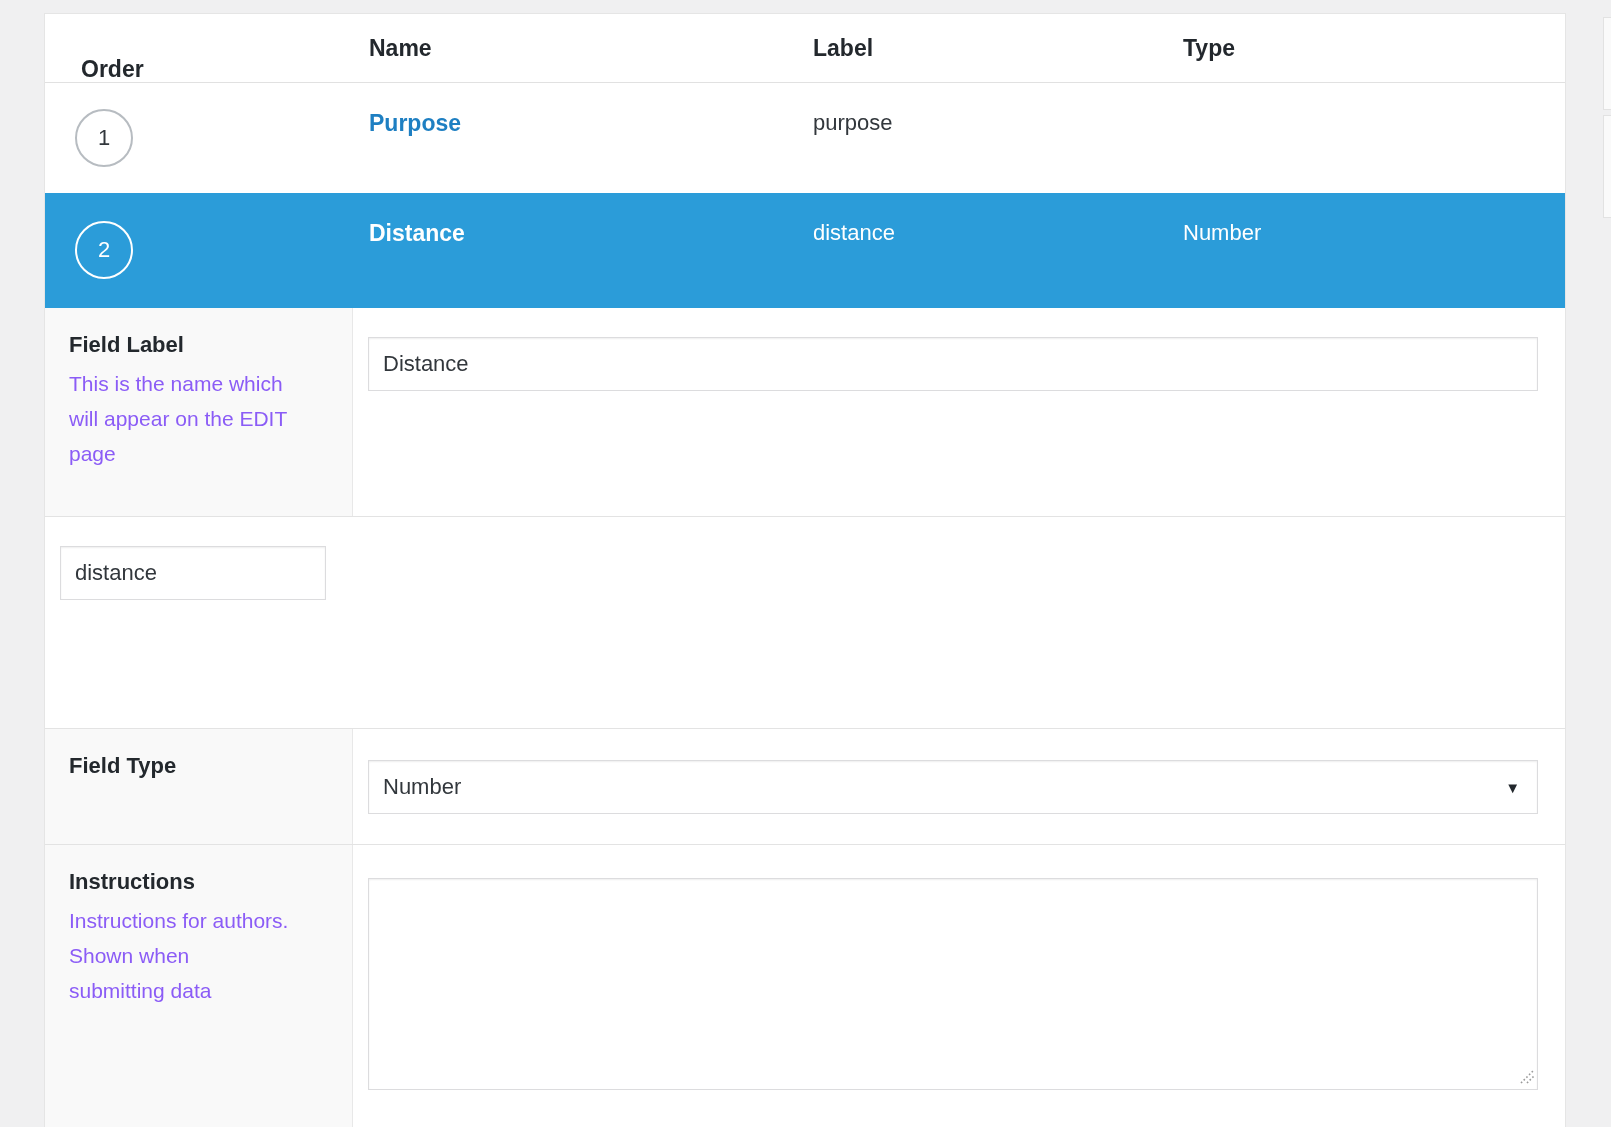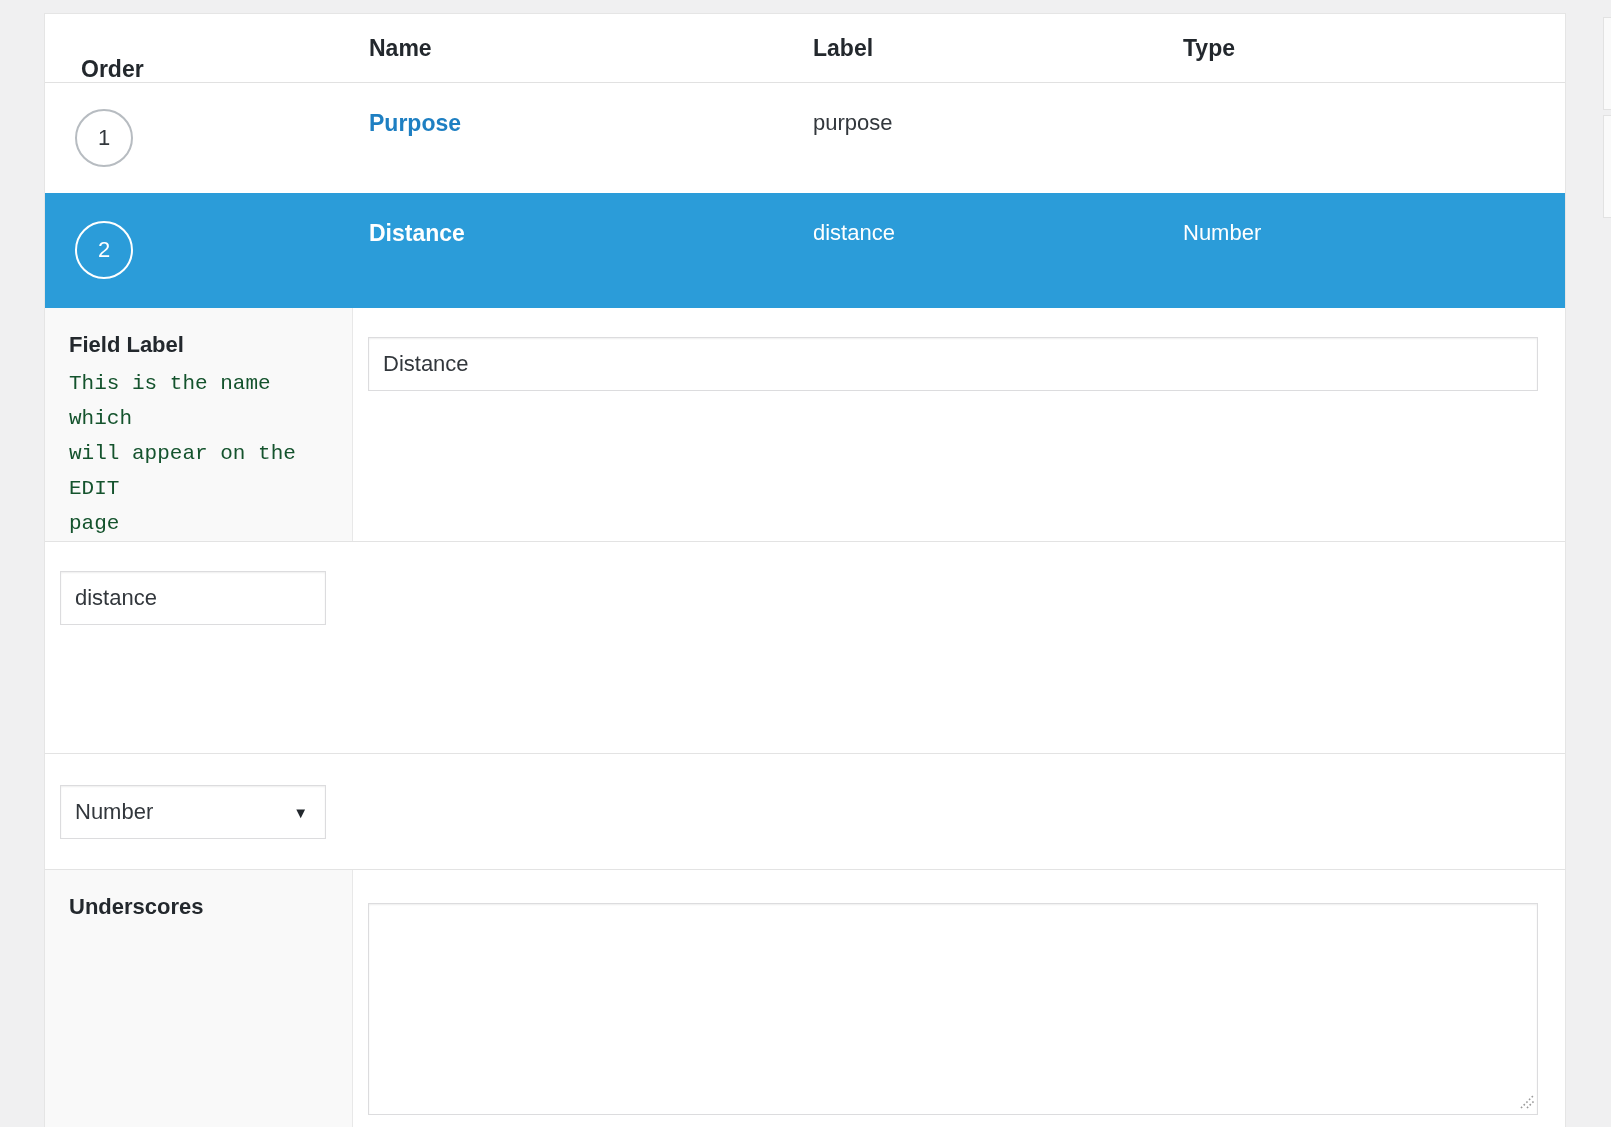--- a/index.html
+++ b/index.html
@@ -62,24 +62,23 @@
   .setting .th {
     background: #f9f9f9;
     border-right: 1px solid #e8e8e8;
     padding: 24px 42px 0 24px;
   }
   .setting .th h3 {
     font-size: 22px; font-weight: 700; color: #23282d;
     margin-bottom: 8px;
   }
   .setting .th .desc {
-    font-size: 21px; color: #14532d;
+    font-size: 21px; color: #8b5cf6;
     line-height: 35px;
     white-space: pre-line;
-    font-family: Liberation Mono, monospace;
   }
   .setting .td { padding: 0 27px 0 15px; background: #ffffff; }
   .s-label { min-height: 209px; }
   .s-name  { min-height: 212px; }
   .s-type  { min-height: 116px; }
   .s-instr { min-height: 295px; }
   .s-label .td, .s-name .td { padding-top: 29px; }
   .s-type .td { padding-top: 31px; }
   .s-instr .td { padding-top: 33px; position: relative; }
   .text-input {
@@ -172,31 +171,37 @@
     </div>
   </div>
 
   <div class="setting s-name">
     <div class="td">
       <input type="text" class="text-input" value="distance" style="">
     </div>
   </div>
 
   <div class="setting s-type">
+    <div class="th">
+      <h3>Field Type</h3>
+    </div>
     <div class="td">
       <div class="select-box">
         <span>Number</span>
         <span class="arrow">▼</span>
       </div>
     </div>
   </div>
 
   <div class="setting s-instr">
     <div class="th">
-      <h3>Underscores</h3>
+      <h3>Instructions</h3>
+      <div class="desc">Instructions for authors.
+Shown when
+submitting data</div>
     </div>
     <div class="td">
       <div class="ta-wrap">
         <textarea class="instructions-ta" style=""></textarea>
         <svg class="grip" viewBox="0 0 18 18">
           <line x1="4" y1="17" x2="17" y2="4" stroke="#999999" stroke-width="1.6" stroke-dasharray="1.6 2.2"></line>
           <line x1="10" y1="17" x2="17" y2="10" stroke="#999999" stroke-width="1.6" stroke-dasharray="1.6 2.2"></line>
         </svg>
       </div>
     </div>

